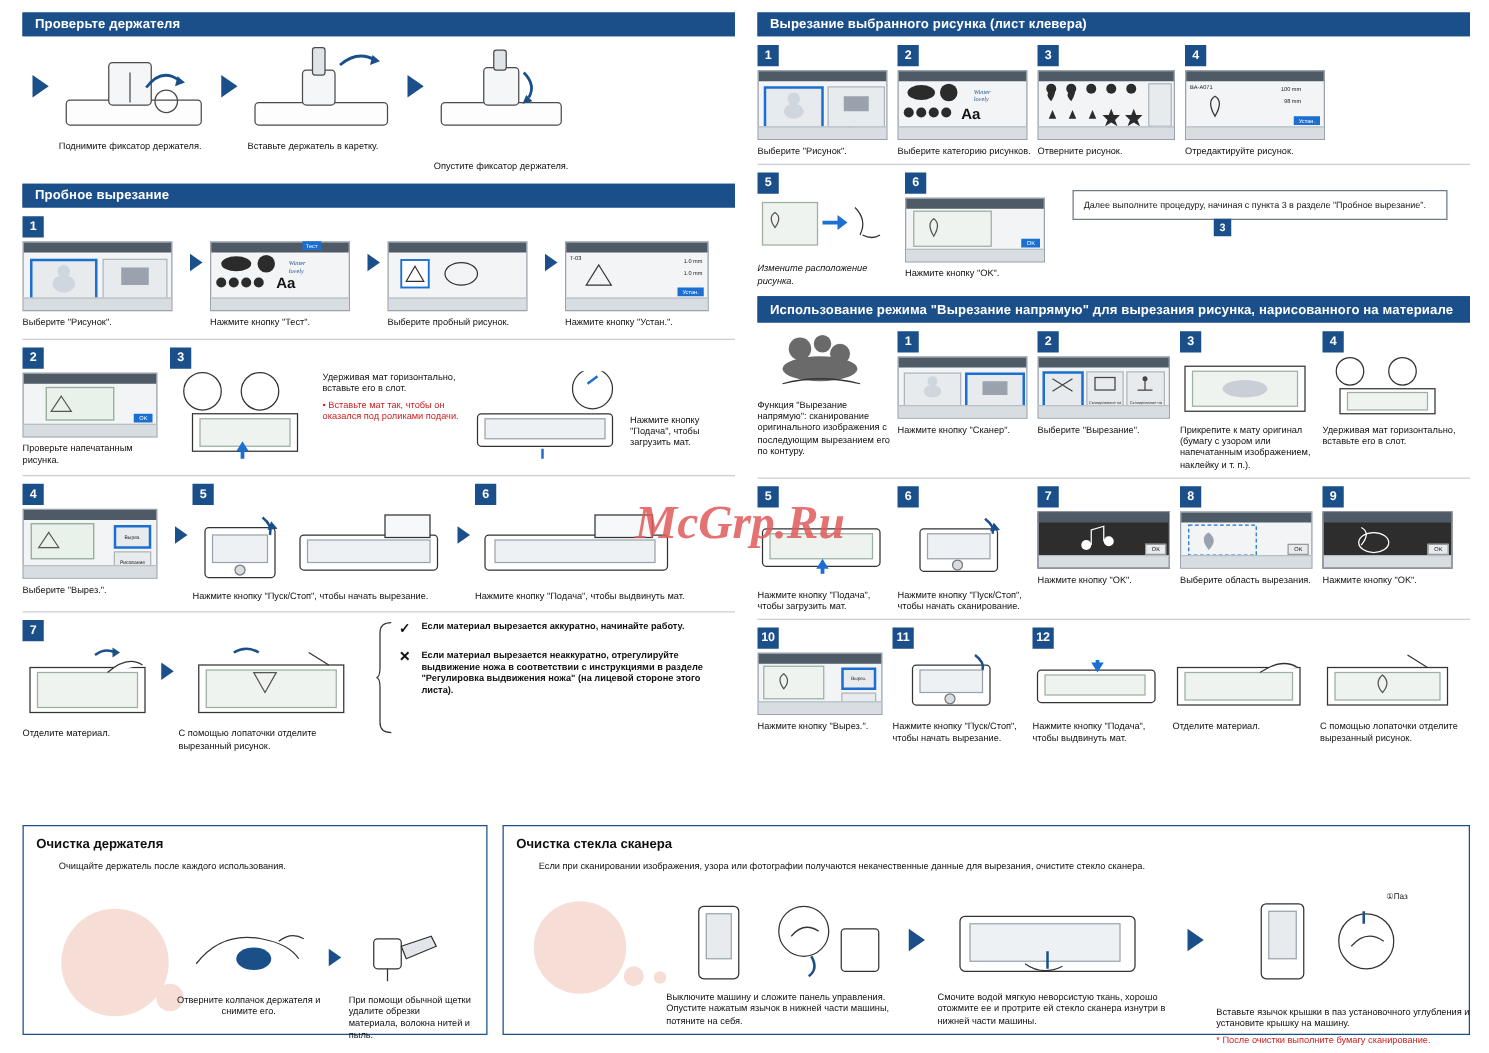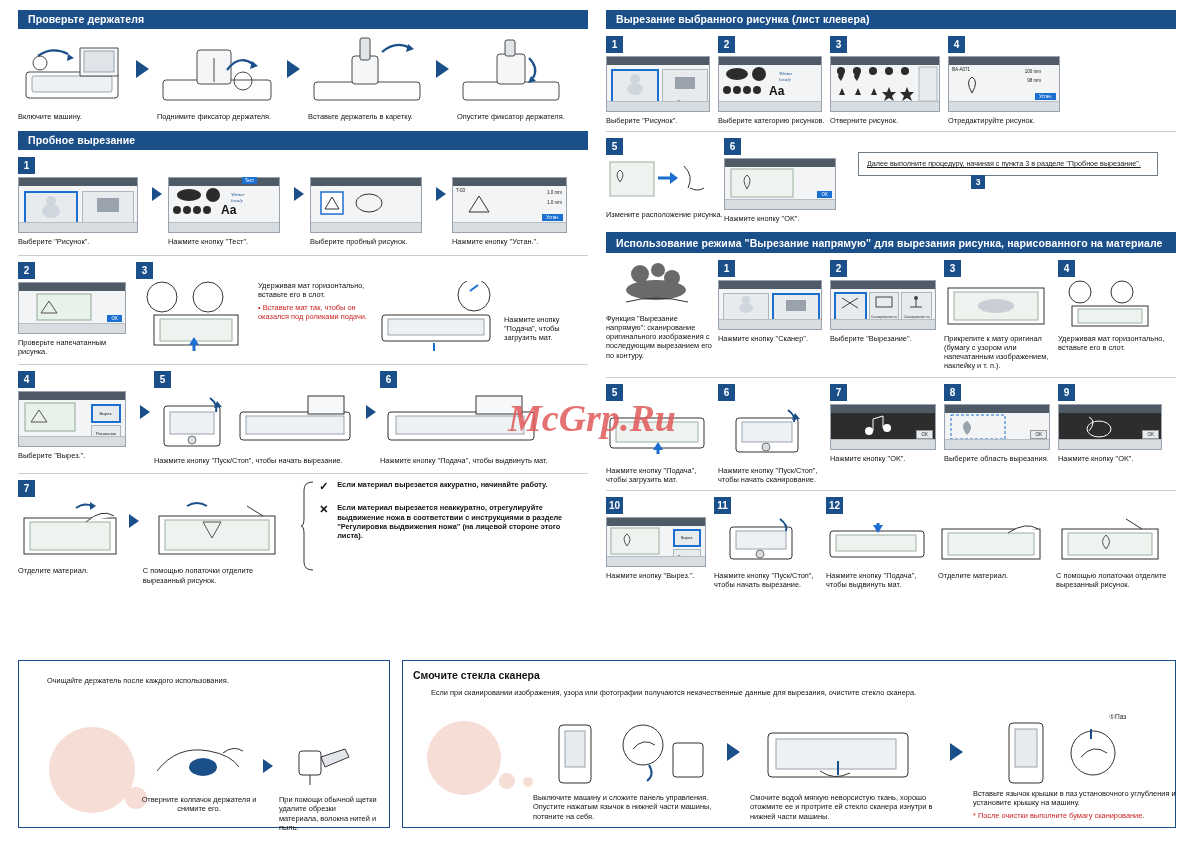--- a/index.html
+++ b/index.html
@@ -79,34 +79,20 @@
 <div class="page">
 
   <div class="col-left">
 
     <div class="sec-bar plain">
       <span>Проверьте держателя</span>
     </div>
 
     <div class="row" style="align-items:flex-start;">
 
-      <div style="width:110px;">
-        <div class="ill">
-          <svg width="108" height="72" viewBox="0 0 108 72">
-            <rect x="8" y="36" width="92" height="26" rx="3" fill="#fdfdfd" stroke="#4a4a4a" stroke-width="1"></rect>
-            <rect x="14" y="40" width="80" height="16" rx="2" fill="#eef1f4" stroke="#9aa3ad"></rect>
-            <path d="M62 12 L100 12 L100 40 L62 40 Z" fill="#f6f8fa" stroke="#4a4a4a"></path>
-            <rect x="66" y="15" width="30" height="21" fill="#dfe4e9" stroke="#9aa3ad"></rect>
-            <path d="M20 20 q14 -10 30 -2" stroke="#1b4f8a" stroke-width="2.2" fill="none"></path>
-            <path d="M50 18 l6 4 l-7 3 z" fill="#1b4f8a"></path>
-            <circle cx="22" cy="27" r="7" fill="none" stroke="#4a4a4a"></circle>
-          </svg>
-        </div>
-        <div class="cap" style="margin-top:4px;">Включите машину.</div>
-      </div>
       <div class="tri" style="margin:24px 8px 0 8px;"></div>
 
       <div style="width:122px;">
         <div class="ill">
           <svg width="120" height="72" viewBox="0 0 120 72">
             <rect x="6" y="44" width="108" height="20" rx="3" fill="#fdfdfd" stroke="#4a4a4a"></rect>
             <rect x="40" y="14" width="34" height="34" rx="3" fill="#f4f6f8" stroke="#4a4a4a"></rect>
             <path d="M57 46 L57 22" stroke="#4a4a4a" stroke-width="1"></path>
             <path d="M70 34 q12 -16 26 -6" stroke="#1b4f8a" stroke-width="2.2" fill="none"></path>
             <path d="M95 25 l6 5 l-8 3 z" fill="#1b4f8a"></path>
@@ -134,21 +120,21 @@
       <div style="width:110px;">
         <div class="ill">
           <svg width="108" height="72" viewBox="0 0 108 72">
             <rect x="6" y="46" width="96" height="18" rx="3" fill="#fdfdfd" stroke="#4a4a4a"></rect>
             <rect x="40" y="18" width="28" height="30" rx="3" fill="#f4f6f8" stroke="#4a4a4a"></rect>
             <rect x="48" y="4" width="10" height="16" rx="2" fill="#dfe4e9" stroke="#4a4a4a"></rect>
             <path d="M72 22 q10 10 4 20" stroke="#1b4f8a" stroke-width="2.2" fill="none"></path>
             <path d="M74 40 l-3 7 l8 -2 z" fill="#1b4f8a"></path>
           </svg>
         </div>
-        <div class="cap" style="margin-top:4px;">Опустите фиксатор держателя.</div>
+        <div class="cap" style="margin-top:20px;">Опустите фиксатор держателя.</div>
       </div>
     </div>
 
     <div class="sec-bar plain" style="margin-top:10px;">
       <span>Пробное вырезание</span>
     </div>
 
     <div class="row" style="align-items:flex-start;margin-top:2px;">
       <div style="width:130px;">
         <div class="num">1</div>
@@ -485,39 +471,39 @@
         <div style="margin-top:3px;">
           <svg width="110" height="48" viewBox="0 0 110 48">
             <rect x="4" y="4" width="44" height="34" fill="#eef3ef" stroke="#9bb0a0"></rect>
             <path d="M14 12 q6 4 0 12 q-6 -8 0 -12z" fill="none" stroke="#555"></path>
             <path d="M52 20 l14 0" stroke="#1b6fd0" stroke-width="3"></path>
               <path d="M64 14 l8 6 l-8 6z" fill="#1b6fd0"></path>
             <path d="M78 8 q10 10 4 22" stroke="#333" fill="none"></path>
             <path d="M84 30 q8 4 14 0" stroke="#333" fill="none"></path>
           </svg>
         </div>
-        <div class="cap" style="margin-top:4px;">Измените расположение рисунка.</div>
+        <div class="cap" style="margin-top:4px;font-style:italic;">Измените расположение рисунка.</div>
       </div>
 
       <div style="width:124px;">
         <div class="num">6</div>
         <div class="screen" style="width:112px;height:52px;margin-top:3px;">
           <div class="tbar"></div>
           <svg width="110" height="32" viewBox="0 0 110 32">
             <rect x="6" y="2" width="62" height="28" fill="#eef3ef" stroke="#9bb0a0"></rect>
             <path d="M22 8 q6 4 0 14 q-6 -10 0 -14z" fill="none" stroke="#555"></path>
           </svg>
           <div style="position:absolute;right:3px;bottom:11px;background:#1b6fd0;color:#fff;font-size:4.5px;padding:1px 4px;">OK</div>
           <div class="btm"></div>
         </div>
         <div class="cap" style="margin-top:4px;">Нажмите кнопку "OK".</div>
       </div>
 
       <div style="width:300px;margin-left:10px;margin-top:14px;">
-        <div class="note" style="position:relative;text-decoration:underline;">
+        <div class="note" style="position:relative;">
           <span>Далее выполните процедуру, начиная с пункта 3 в разделе "Пробное вырезание".</span>
           <span class="num sm" style="display:inline-flex;position:absolute;left:112px;top:22px;">3</span>
         </div>
       </div>
     </div>
 
     <div class="sec-bar plain" style="margin-top:8px;height:21px;">
       <span style="top:4px;">Использование режима "Вырезание напрямую" для вырезания рисунка, нарисованного на материале</span>
     </div>
 
@@ -759,20 +745,21 @@
             <path d="M70 2 l16 10" stroke="#333"></path>
           </svg>
         </div>
         <div class="cap" style="margin-top:4px;">С помощью лопаточки отделите вырезанный рисунок.</div>
       </div>
     </div>
   </div>
 
   <div class="box" style="position:absolute;left:18px;top:660px;width:372px;height:168px;">
     <div style="padding:8px 10px 0 10px;">
+      <div style="font-size:10.5px;font-weight:bold;color:#111;">Очистка держателя</div>
       <div class="cap" style="margin-top:7px;margin-left:18px;">Очищайте держатель после каждого использования.</div>
     </div>
     <div style="position:absolute;left:30px;top:66px;width:86px;height:86px;border-radius:50%;background:#f6ded6;"></div>
     <div style="position:absolute;left:106px;top:126px;width:22px;height:22px;border-radius:50%;background:#f6ded6;"></div>
 
     <div class="row" style="position:absolute;left:120px;top:76px;align-items:flex-start;">
       <div style="width:120px;">
         <svg width="116" height="54" viewBox="0 0 116 54">
           <path d="M18 34 q20 -26 52 -20 q22 4 30 16" fill="none" stroke="#333"></path>
           <ellipse cx="64" cy="30" rx="14" ry="9" fill="#1b4f8a"></ellipse>
@@ -787,21 +774,21 @@
           <path d="M42 20 l24 -8 l4 8 l-24 10z" fill="#e2e6ea" stroke="#333"></path>
           <path d="M31 38 l0 10" stroke="#333"></path>
         </svg>
         <div class="cap" style="margin-top:4px;">При помощи обычной щетки удалите обрезки материала, волокна нитей и пыль.</div>
       </div>
     </div>
   </div>
 
   <div class="box" style="position:absolute;left:402px;top:660px;width:774px;height:168px;">
     <div style="padding:8px 10px 0 10px;">
-      <div style="font-size:10.5px;font-weight:bold;color:#111;">Смочите стекла сканера</div>
+      <div style="font-size:10.5px;font-weight:bold;color:#111;">Очистка стекла сканера</div>
       <div class="cap" style="margin-top:7px;margin-left:18px;">Если при сканировании изображения, узора или фотографии получаются некачественные данные для вырезания, очистите стекло сканера.</div>
     </div>
     <div style="position:absolute;left:24px;top:60px;width:74px;height:74px;border-radius:50%;background:#f6ded6;"></div>
     <div style="position:absolute;left:96px;top:112px;width:16px;height:16px;border-radius:50%;background:#f6ded6;"></div>
     <div style="position:absolute;left:120px;top:116px;width:10px;height:10px;border-radius:50%;background:#f6ded6;"></div>
 
     <div class="row" style="position:absolute;left:130px;top:56px;align-items:flex-start;">
       <div style="width:186px;">
         <svg width="182" height="72" viewBox="0 0 182 72">
           <rect x="26" y="8" width="32" height="58" rx="4" fill="#fff" stroke="#333"></rect>
@@ -829,20 +816,20 @@
         <div style="position:relative;">
           <svg width="200" height="72" viewBox="0 0 200 72">
             <rect x="36" y="6" width="34" height="60" rx="4" fill="#fff" stroke="#333"></rect>
             <rect x="42" y="12" width="22" height="38" fill="#e8ebee" stroke="#9aa3ad"></rect>
             <circle cx="120" cy="36" r="22" fill="none" stroke="#333"></circle>
             <path d="M108 40 q12 -14 26 -4" stroke="#333" fill="none"></path>
             <path d="M118 22 l0 -10" stroke="#1b4f8a" stroke-width="2"></path>
           </svg>
           <div style="position:absolute;left:136px;top:-4px;font-size:6.6px;">①Паз</div>
         </div>
-        <div class="cap" style="margin-top:0;">Вставьте язычок крышки в паз установочного углубления и установите крышку на машину.</div>
+        <div class="cap" style="margin-top:16px;">Вставьте язычок крышки в паз установочного углубления и установите крышку на машину.</div>
         <div class="cap red" style="margin-top:3px;">* После очистки выполните бумагу сканирование.</div>
       </div>
     </div>
   </div>
 
   <div class="wm">McGrp.Ru</div>
 </div>
 
 </body></html>

